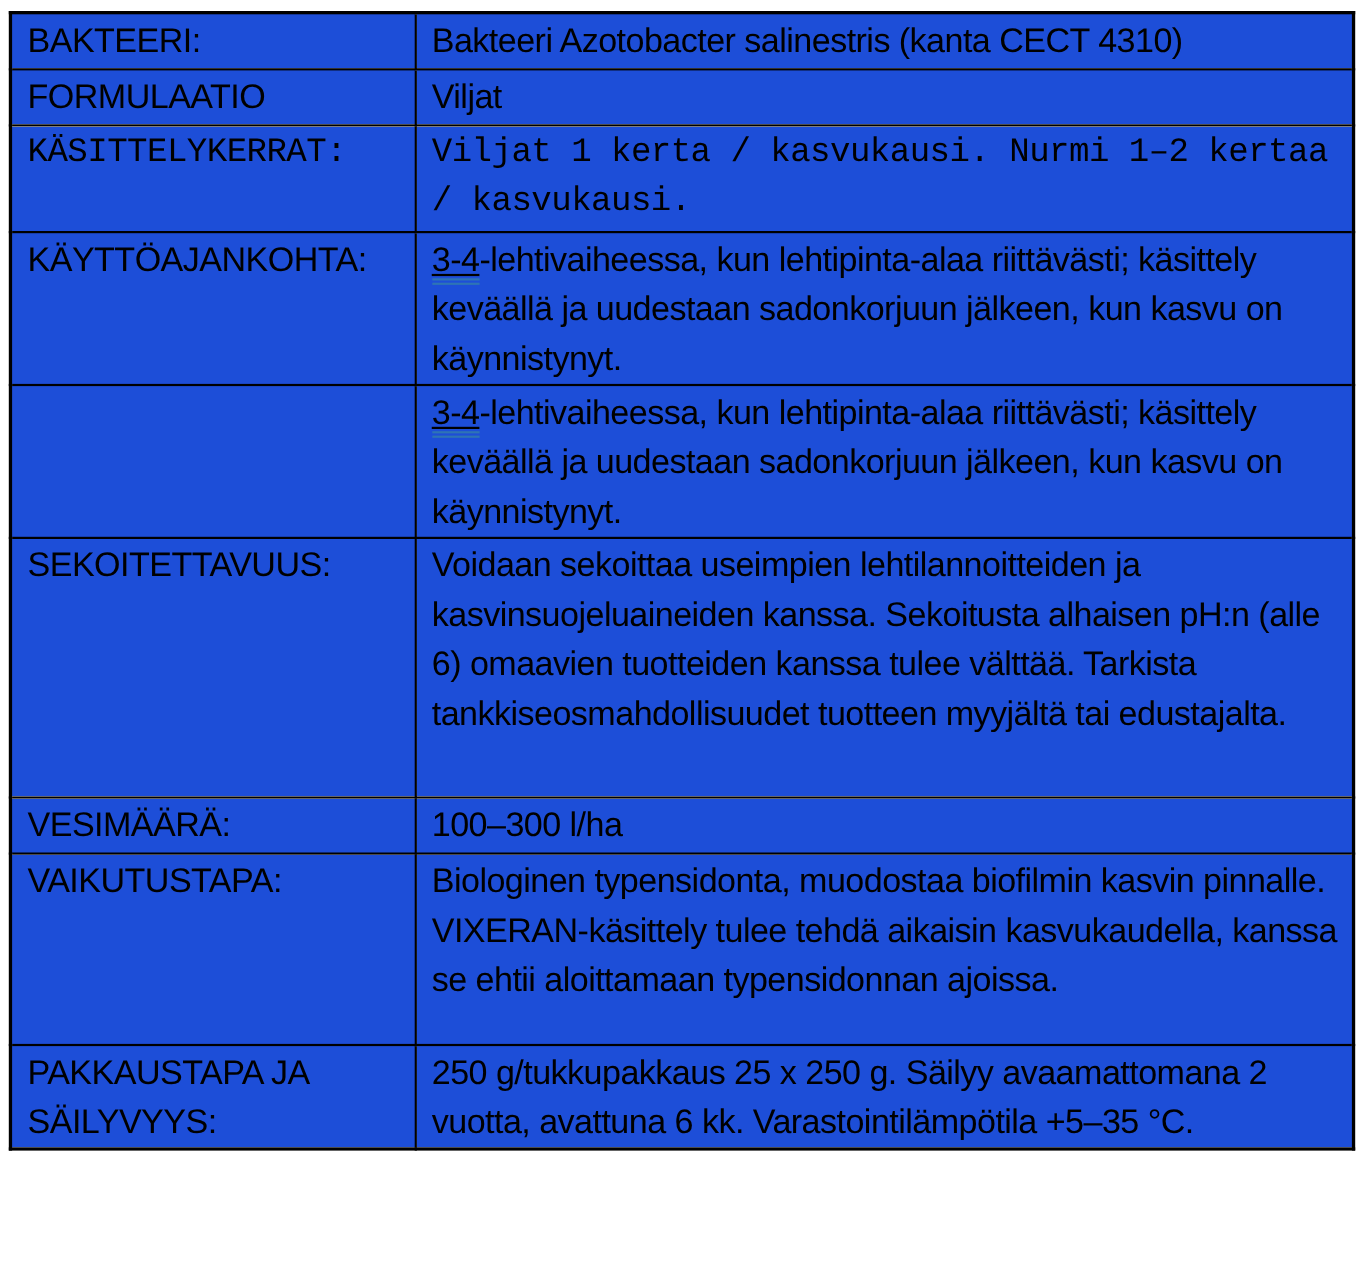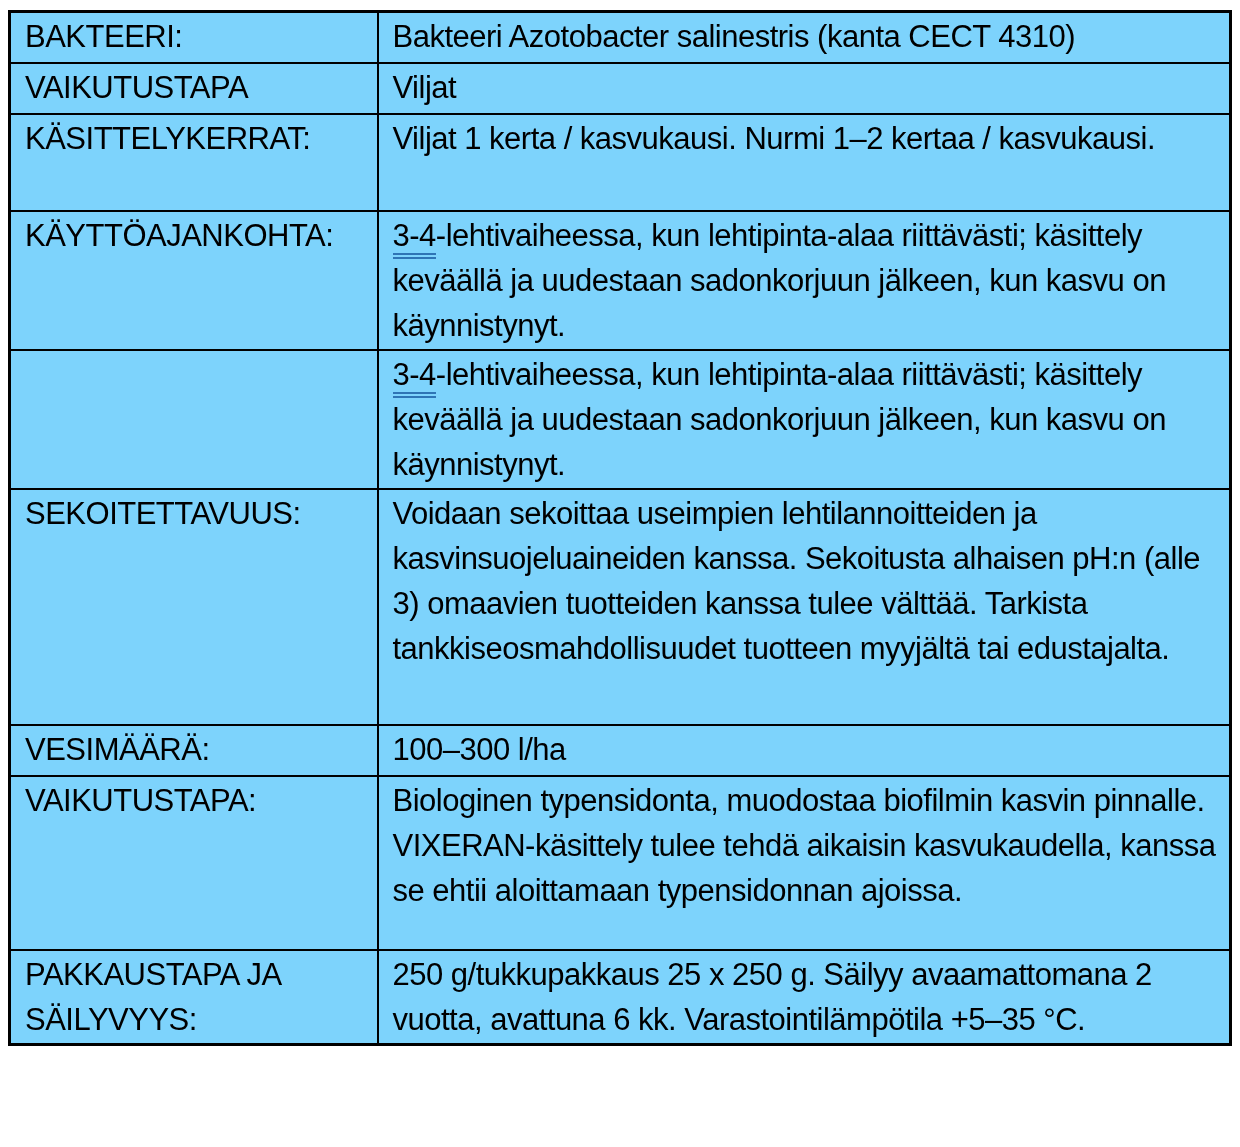--- a/index.html
+++ b/index.html
@@ -22,73 +22,74 @@
     width: 1224px;
     border: 3px solid #000000;
     font-size: 31px;
     line-height: 45px;
     letter-spacing: -0.5px;
   }
   table.info-table td {
     border: 2px solid #000000;
     vertical-align: top;
     padding: 1px 12px 1px 14px;
-    background: #7dd3fc;
+    background: #1d4ed8;
     overflow: hidden;
   }
   td.label-cell {
     padding-left: 15px;
   }
   
   tr.rh-1  td { height: 47px;  }
-  tr.rh-2  td { height: 93px;  }
+  tr.rh-2  td { height: 93px; font-family: Liberation Mono, monospace;  }
   tr.rh-3  td { height: 135px; }
   tr.rh-4  td { height: 170px; }
   tr.rh-5  td { height: 232px; }
   tr.rh-2b td { height: 87px;  }
   
   .marked {
+    text-decoration: underline;
     text-decoration-thickness: 2px;
     text-underline-offset: 3px;
     border-bottom: 6px double #2E74B5;
   }
 </style>
 </head>
 <body>
 
 <div class="page">
   <table class="info-table">
     <colgroup>
       <col style="width:368px">
       <col>
     </colgroup>
     <tbody>
       <tr class="rh-1">
         <td class="label-cell">BAKTEERI:</td>
         <td class="value-cell">Bakteeri Azotobacter salinestris (kanta CECT 4310)</td>
       </tr>
       <tr class="rh-1">
-        <td class="label-cell">VAIKUTUSTAPA</td>
+        <td class="label-cell">FORMULAATIO</td>
         <td class="value-cell">Viljat</td>
       </tr>
       <tr class="rh-2">
         <td class="label-cell">KÄSITTELYKERRAT:</td>
         <td class="value-cell">Viljat 1 kerta / kasvukausi. Nurmi 1–2 kertaa / kasvukausi.</td>
       </tr>
       <tr class="rh-3">
         <td class="label-cell">KÄYTTÖAJANKOHTA:</td>
         <td class="value-cell"><span class="marked" style="border-bottom-color: rgb(46, 116, 181);">3-4</span><span>-lehtivaiheessa, kun lehtipinta-alaa riittävästi; käsittely keväällä ja uudestaan sadonkorjuun jälkeen, kun kasvu on käynnistynyt.</span></td>
       </tr>
       <tr class="rh-3">
         <td class="label-cell"></td>
         <td class="value-cell"><span class="marked" style="border-bottom-color: rgb(46, 116, 181);">3-4</span><span>-lehtivaiheessa, kun lehtipinta-alaa riittävästi; käsittely keväällä ja uudestaan sadonkorjuun jälkeen, kun kasvu on käynnistynyt.</span></td>
       </tr>
       <tr class="rh-5">
         <td class="label-cell">SEKOITETTAVUUS:</td>
-        <td class="value-cell">Voidaan sekoittaa useimpien lehtilannoitteiden ja kasvinsuojeluaineiden kanssa. Sekoitusta alhaisen pH:n (alle 3) omaavien tuotteiden kanssa tulee välttää. Tarkista tankkiseosmahdollisuudet tuotteen myyjältä tai edustajalta.</td>
+        <td class="value-cell">Voidaan sekoittaa useimpien lehtilannoitteiden ja kasvinsuojeluaineiden kanssa. Sekoitusta alhaisen pH:n (alle 6) omaavien tuotteiden kanssa tulee välttää. Tarkista tankkiseosmahdollisuudet tuotteen myyjältä tai edustajalta.</td>
       </tr>
       <tr class="rh-1">
         <td class="label-cell">VESIMÄÄRÄ:</td>
         <td class="value-cell">100–300 l/ha</td>
       </tr>
       <tr class="rh-4">
         <td class="label-cell">VAIKUTUSTAPA:</td>
         <td class="value-cell">Biologinen typensidonta, muodostaa biofilmin kasvin pinnalle. VIXERAN-käsittely tulee tehdä aikaisin kasvukaudella, kanssa se ehtii aloittamaan typensidonnan ajoissa.</td>
       </tr>
       <tr class="rh-2b">

